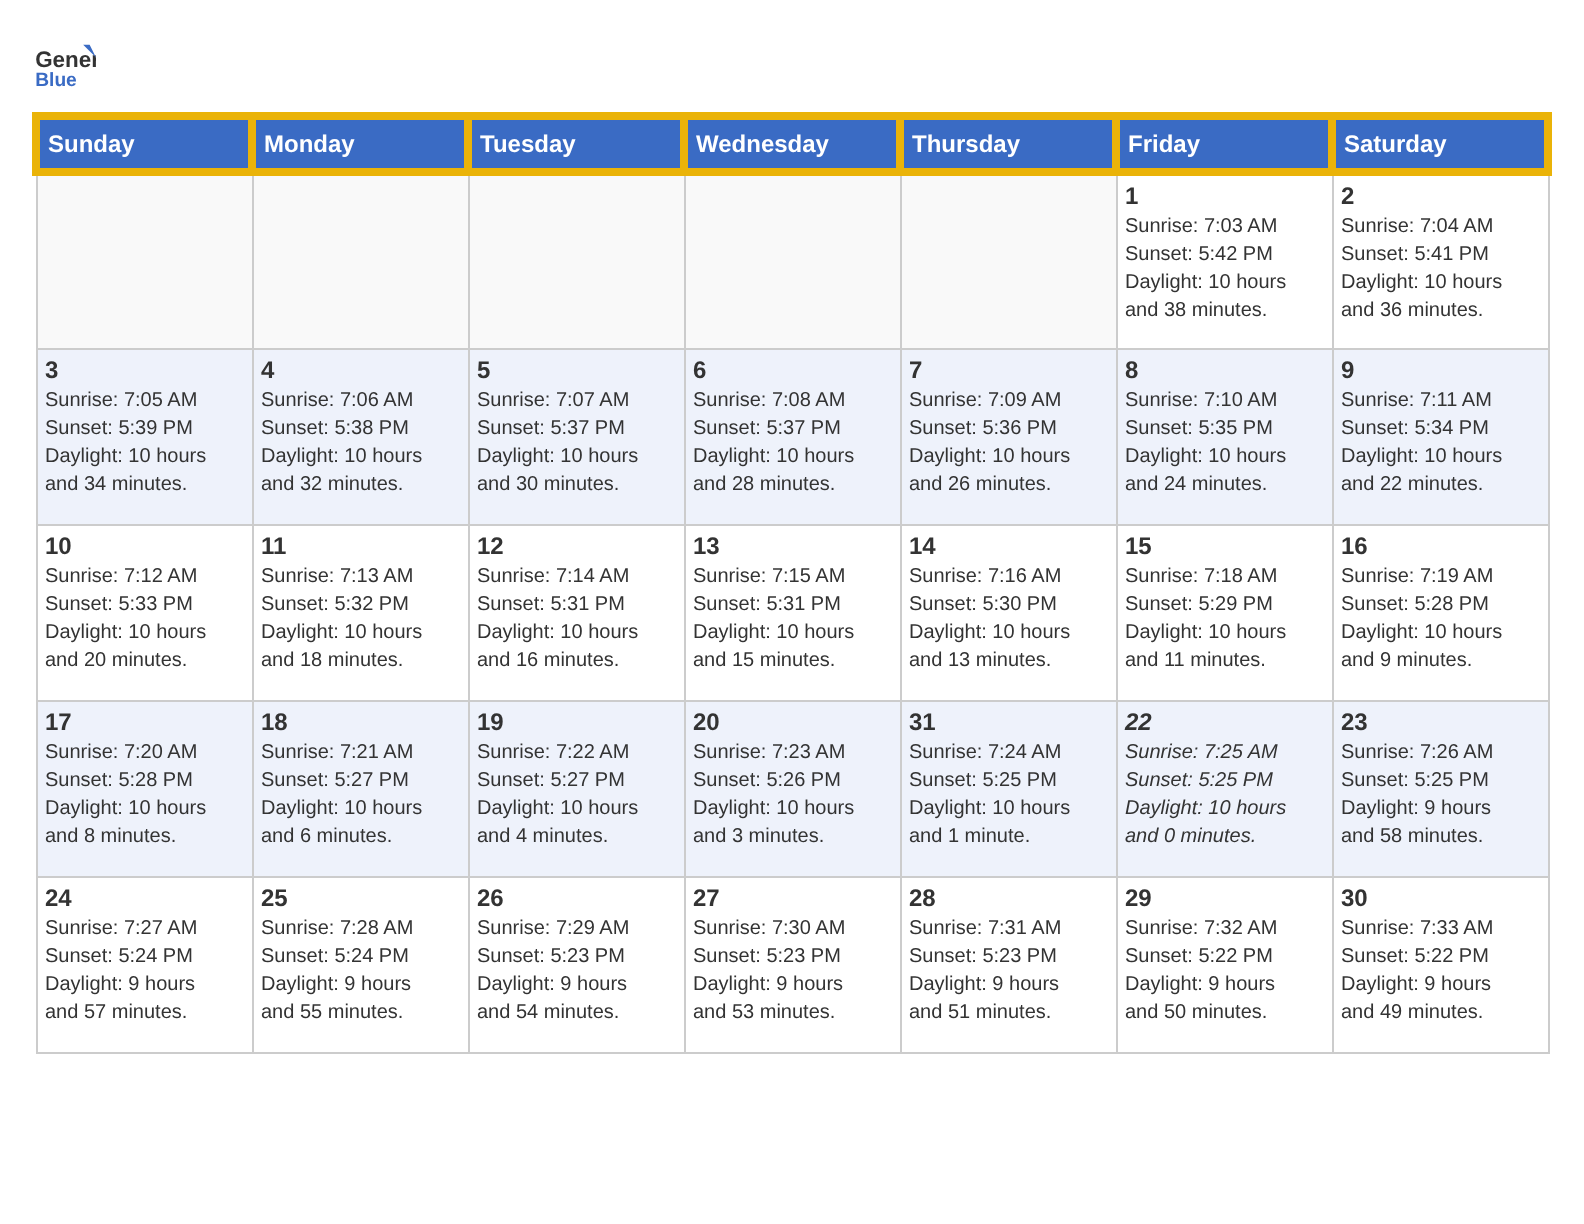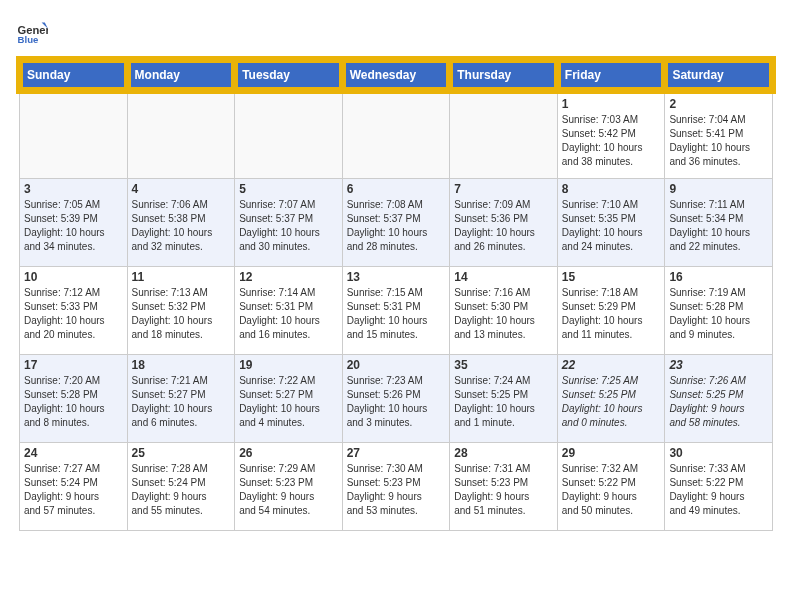--- a/index.html
+++ b/index.html
@@ -42,21 +42,21 @@
       border-collapse: collapse;
       table-layout: fixed;
     }
     .calendar th {
       background: #3a6bc4;
       color: #fff;
       font-size: 12px;
       font-weight: bold;
       padding: 5px 4px;
       text-align: left;
-      border: 7px solid #eab308;
+      border: 4px solid #eab308;
     }
     .calendar td {
       border: 1px solid #ccc;
       vertical-align: top;
       padding: 3px 4px;
       font-size: 9.5px;
       color: #333;
       height: 88px;
       background: #fff;
     }
@@ -194,28 +194,28 @@
         </td>
         <td style="background: rgb(238, 242, 251);">
           <span class="day-num">19</span>
           <div class="cell-info">Sunrise: 7:22 AM<br>Sunset: 5:27 PM<br>Daylight: 10 hours<br>and 4 minutes.</div>
         </td>
         <td style="background: rgb(238, 242, 251); margin-left: 20px;">
           <span class="day-num">20</span>
           <div class="cell-info">Sunrise: 7:23 AM<br>Sunset: 5:26 PM<br>Daylight: 10 hours<br>and 3 minutes.</div>
         </td>
         <td style="background: rgb(238, 242, 251);">
-          <span class="day-num">35</span>
+          <span class="day-num">31</span>
           <div class="cell-info">Sunrise: 7:24 AM<br>Sunset: 5:25 PM<br>Daylight: 10 hours<br>and 1 minute.</div>
         </td>
         <td style="background: rgb(238, 242, 251); font-style: italic;">
           <span class="day-num">22</span>
           <div class="cell-info">Sunrise: 7:25 AM<br>Sunset: 5:25 PM<br>Daylight: 10 hours<br>and 0 minutes.</div>
         </td>
-        <td style="background: rgb(238, 242, 251); font-style: italic;">
+        <td style="background: rgb(238, 242, 251);">
           <span class="day-num">23</span>
           <div class="cell-info">Sunrise: 7:26 AM<br>Sunset: 5:25 PM<br>Daylight: 9 hours<br>and 58 minutes.</div>
         </td>
       </tr>
       <tr>
         <td>
           <span class="day-num">24</span>
           <div class="cell-info">Sunrise: 7:27 AM<br>Sunset: 5:24 PM<br>Daylight: 9 hours<br>and 57 minutes.</div>
         </td>
         <td>

